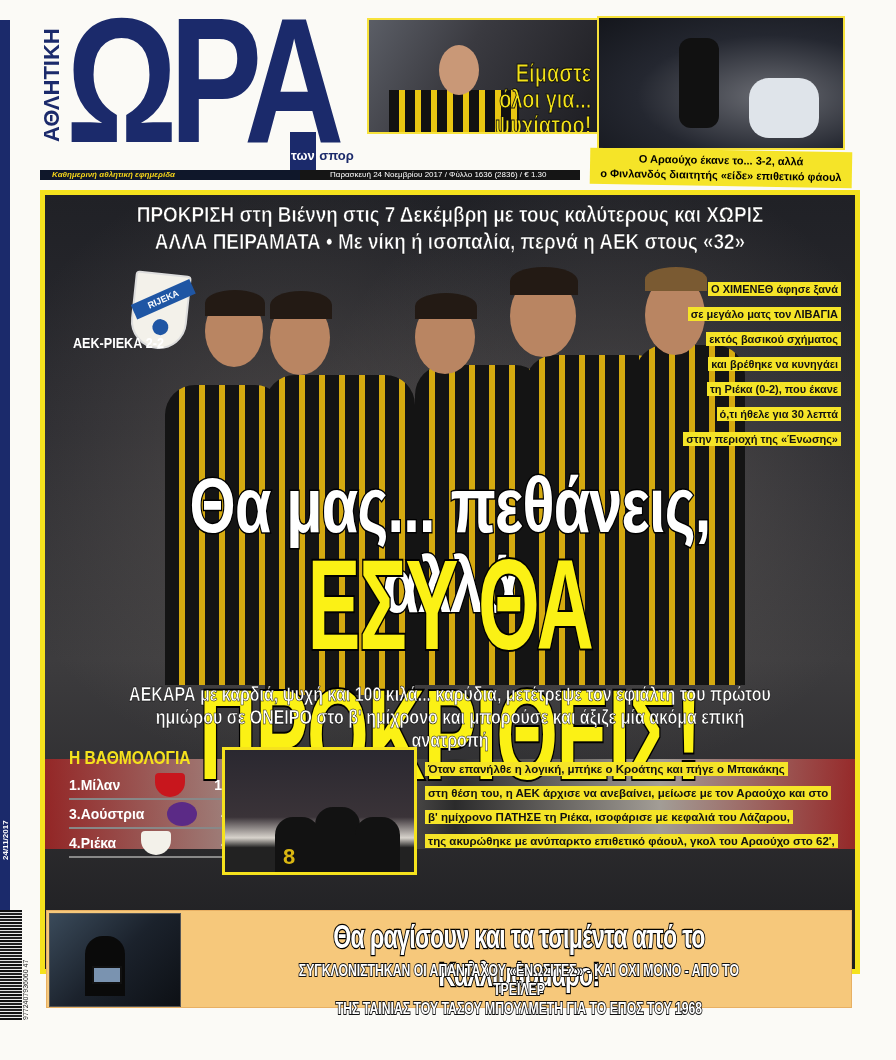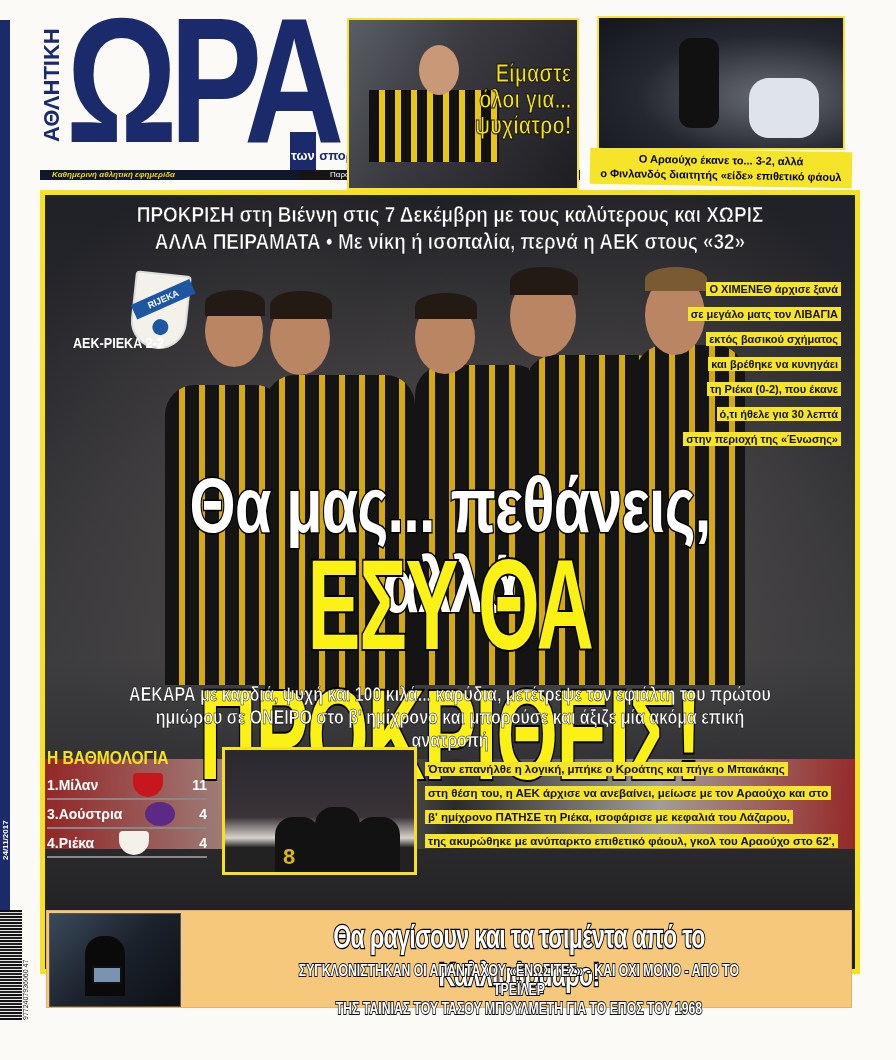--- a/index.html
+++ b/index.html
@@ -12,21 +12,21 @@
 
 .mast{position:absolute;left:40px;top:10px;width:325px;height:160px}
 .mast-side{position:absolute;left:0;top:0;width:24px;height:150px;writing-mode:vertical-rl;transform:rotate(180deg);font-family:"Liberation Sans",sans-serif;font-weight:900;color:#1b2a6b;font-size:22px;letter-spacing:0;display:flex;align-items:center;justify-content:center}
 .mast-logo{position:absolute;left:26px;top:-18px;font-family:"Liberation Sans",sans-serif;font-weight:900;color:#1b2a6b;font-size:178px;line-height:1;letter-spacing:-10px;transform:scaleX(.78);transform-origin:left top}
 .mast-ton{position:absolute;left:250px;top:138px;font-size:13px;color:#1b2a6b;font-weight:bold}
 .mast-ton b{background:#1b2a6b;color:#fff;padding:16px 1px;font-weight:bold}
 .strap{position:absolute;left:40px;top:170px;width:320px;height:10px;background:#0f172a}
 .strap span{position:absolute;left:12px;top:0;font-size:8px;line-height:10px;color:#f2d21a;font-style:italic;font-weight:bold}
 .dateline{position:absolute;left:300px;top:170px;width:280px;height:10px;background:#151515;color:#fff;font-size:8px;line-height:10px;padding-left:30px}
 
-.tp1{position:absolute;left:347px;top:18px;width:232px;height:172px;background:linear-gradient(120deg,#5b5e66 0%,#3a3a40 40%,#1d1d22 100%);border:2px solid #f7e23b;overflow:hidden}
+.tp1{position:absolute;left:367px;top:18px;width:232px;height:116px;background:linear-gradient(120deg,#5b5e66 0%,#3a3a40 40%,#1d1d22 100%);border:2px solid #f7e23b;overflow:hidden}
 .tp1 .stripes{position:absolute;left:20px;top:70px;width:130px;height:72px;background:repeating-linear-gradient(90deg,#111 0 10px,#e9c612 10px 16px)}
 .tp1 .face{position:absolute;left:70px;top:25px;width:40px;height:50px;border-radius:50%;background:#c99877}
 .tp1 .title{position:absolute;right:6px;top:40px;text-align:right;font-family:"Liberation Sans",sans-serif;font-weight:900;font-size:25px;line-height:26px;color:#f3e218;-webkit-text-stroke:1px #111;transform:scaleX(.8);transform-origin:right center}
 .tp2{position:absolute;left:597px;top:16px;width:248px;height:134px;background:radial-gradient(ellipse at 70% 60%,#6a6c73 0%,#242730 55%,#14161c 100%);border:2px solid #f7e23b;overflow:hidden}
 .tp2 .p1{position:absolute;left:80px;top:20px;width:40px;height:90px;background:#111;border-radius:12px}
 .tp2 .p2{position:absolute;left:150px;top:60px;width:70px;height:60px;background:#dfe4ea;border-radius:20px}
 .tp2-cap{position:absolute;left:590px;top:150px;width:262px;height:36px;background:#f5e428;text-align:center;font-size:11px;font-weight:bold;line-height:15px;padding-top:3px;transform:rotate(1deg)}
 
 .main{position:absolute;left:40px;top:190px;width:820px;height:784px;border:5px solid #f5e21d;background:linear-gradient(180deg,#202126 0%,#2b2b30 30%,#3d3c3e 60%,#1d1d20 100%);overflow:hidden}
 .crowd{position:absolute;inset:0;background:radial-gradient(circle at 30% 35%,rgba(130,120,110,.35),transparent 40%),radial-gradient(circle at 70% 35%,rgba(150,140,130,.3),transparent 40%)}
@@ -42,21 +42,21 @@
 .crest-rijeka .band{position:absolute;left:-4px;top:16px;width:64px;height:16px;background:#1f56a4;transform:rotate(-30deg);color:#fff;font-size:9px;font-weight:bold;text-align:center;line-height:16px}
 .crest-rijeka .dot{position:absolute;left:20px;top:44px;width:16px;height:16px;background:#1f56a4;border-radius:50%}
 .score{position:absolute;left:28px;top:140px;font-weight:900;color:#fff;font-size:14px;transform:scaleX(.9);transform-origin:left}
 .side-notes{position:absolute;right:14px;top:84px;width:200px;text-align:right}
 .side-notes div{margin-bottom:5px}
 .side-notes span{background:#f5e428;color:#111;font-size:11px;font-weight:bold;padding:1px 3px;line-height:19px}
 .hl1{position:absolute;left:0;top:270px;width:810px;text-align:center;font-family:"Liberation Sans",sans-serif;font-weight:900;color:#fff;font-size:78px;line-height:80px;-webkit-text-stroke:3px #000;paint-order:stroke fill;transform:scaleX(.76);letter-spacing:-1px}
 .hl2{position:absolute;left:0;top:345px;width:810px;text-align:center;font-family:"Liberation Sans",sans-serif;font-weight:900;color:#fbf115;font-size:128px;line-height:130px;-webkit-text-stroke:4px #000;paint-order:stroke fill;transform:scaleX(.62);letter-spacing:-2px}
 .deck{position:absolute;left:0;top:488px;width:810px;text-align:center;font-family:"Liberation Sans",sans-serif;font-weight:900;color:#fff;font-size:20px;line-height:23px;transform:scaleX(.8);-webkit-text-stroke:.5px #000}
 
-.table{position:absolute;left:2px;top:552px;width:160px}
+.table{position:absolute;left:24px;top:552px;width:160px}
 .table-title{font-weight:900;color:#f5e21d;font-size:19px;transform:scaleX(.82);transform-origin:left;margin-bottom:2px}
 .row{position:relative;height:29px;border-bottom:2px solid #888;display:flex;align-items:center;justify-content:space-between;color:#fff;font-weight:bold;font-size:14px}
 .badge{position:absolute;left:70px;top:2px;width:30px;height:24px;border-radius:4px 4px 15px 15px}
 .inset{position:absolute;left:177px;top:552px;width:195px;height:128px;border:3px solid #f5e21d;background:linear-gradient(180deg,#2a2830 0%,#3a3338 55%,#d8d3cc 72%,#222 80%);overflow:hidden}
 .inset .pp{position:absolute;bottom:0;width:45px;height:55px;background:#121212;border-radius:18px 18px 0 0}
 .inset .num{position:absolute;left:58px;bottom:2px;color:#d9b612;font-size:22px;font-weight:900}
 .story{position:absolute;left:380px;top:564px;width:424px}
 .story div{margin-bottom:3px}
 .story span{background:#f5e428;color:#111;font-size:11.5px;font-weight:bold;padding:1px 3px;line-height:21px}
 
@@ -130,21 +130,21 @@
 
     <div class="crest-wrap">
       <div class="crest-rijeka">
           <div class="band">RIJEKA</div>
           <div class="dot"></div>
         </div>
     </div>
     <div class="score">ΑΕΚ-ΡΙΕΚΑ 2-2</div>
 
     <div class="side-notes">
-      <div><span>Ο ΧΙΜΕΝΕΘ άρχισε ξανά</span></div>
+      <div><span>Ο ΧΙΜΕΝΕΘ άφησε ξανά</span></div>
       <div><span>σε μεγάλο ματς τον ΛΙΒΑΓΙΑ</span></div>
       <div><span>εκτός βασικού σχήματος</span></div>
       <div><span>και βρέθηκε να κυνηγάει</span></div>
       <div><span>τη Ριέκα (0-2), που έκανε</span></div>
       <div><span>ό,τι ήθελε για 30 λεπτά</span></div>
       <div><span>στην περιοχή της «Ένωσης»</span></div>
     </div>
 
     <div class="hl1">Θα μας... πεθάνεις, αλλά</div>
     <div class="hl2">ΕΣΥ ΘΑ ΠΡΟΚΡΙΘΕΙΣ!</div>

